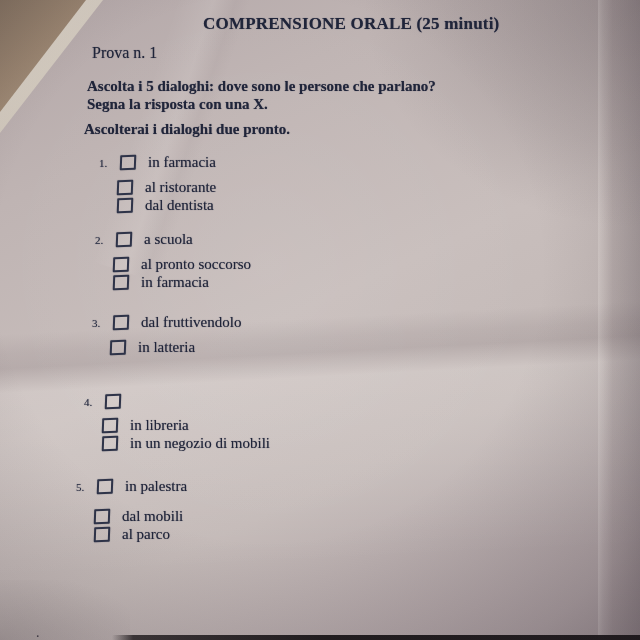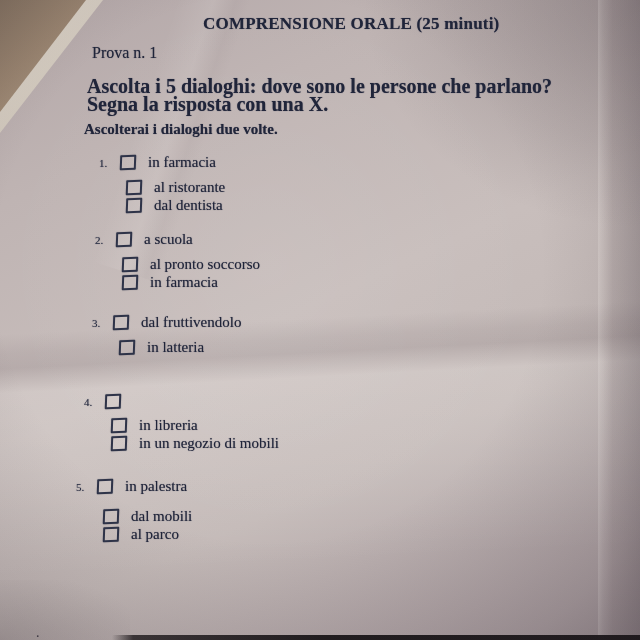--- a/index.html
+++ b/index.html
@@ -32,31 +32,31 @@
   .table-edge{position:absolute;bottom:0;left:112px;right:0;height:5px;pointer-events:none;
     background:linear-gradient(90deg,rgba(22,18,20,0) 0%,rgba(22,18,20,0.8) 4%,rgba(16,13,15,0.92) 40%,rgba(14,11,13,0.95) 100%);}
   .bl-shade{position:absolute;left:0;bottom:0;width:130px;height:60px;pointer-events:none;
     background:radial-gradient(ellipse at 0% 100%,rgba(96,86,90,0.25) 0%,rgba(96,86,90,0.08) 55%,rgba(0,0,0,0) 80%);}
   .stray-dot{position:absolute;left:36px;top:625px;font-size:14px;color:#3c3640;}
 
   
   .ink{text-shadow:0 0 1px rgba(32,37,58,0.55);}
   .title{position:absolute;left:203px;top:14px;font-size:17px;font-weight:bold;letter-spacing:0.2px;white-space:nowrap;}
   .prova{position:absolute;left:92px;top:44px;font-size:16px;font-weight:normal;}
-  .instr{position:absolute;left:87px;top:78px;font-size:20px;font-weight:bold;line-height:17.5px;white-space:nowrap;}
+  .instr{position:absolute;left:87px;top:78px;font-size:15px;font-weight:bold;line-height:17.5px;white-space:nowrap;}
   .note{position:absolute;left:84px;top:121px;font-size:15px;font-weight:bold;white-space:nowrap;}
 
   .q{position:absolute;}
   .row{display:flex;align-items:center;white-space:nowrap;}
   .q-num{display:inline-block;width:21px;font-size:11px;color:#2a2f44;}
   .cbx{display:inline-block;width:12px;height:11px;border:2px solid #2e3348;border-radius:1px;
     margin-right:12px;flex:0 0 auto;background:rgba(255,255,255,0.05);
     transform:skewX(-4deg) rotate(-2deg);box-shadow:0 0 1px rgba(46,51,72,0.5);}
   .opt-label{font-size:15px;}
-  .opts{margin-top:9px;margin-left:27px;}
+  .opts{margin-top:9px;margin-left:18px;}
   .opts .row{margin-top:2px;line-height:15.5px;}
   .q1{top:154px;left:99px;}
   .q2{top:231px;left:95px;}
   .q3{top:314px;left:92px;}
   .q4{top:394px;left:84px;}
   .q5{top:478px;left:76px;}
   .q5 .opts{margin-top:14px;}
 
   .footer{position:absolute;left:378px;top:612px;font-size:17px;white-space:nowrap;color:#262b40;}
   .footer .dots{letter-spacing:0.5px;}
@@ -76,21 +76,21 @@
   <div class="table-edge"></div>
   <div class="vignette"></div>
   <span class="stray-dot">.</span>
 
   <div class="title ink">COMPRENSIONE ORALE (25 minuti)</div>
   <div class="prova ink">Prova n. 1</div>
   <div class="instr ink">
     <div>Ascolta i 5 dialoghi: dove sono le persone che parlano?</div>
     <div>Segna la risposta con una X.</div>
   </div>
-  <div class="note ink">Ascolterai i dialoghi due volte.</div>
+  <div class="note ink">Ascolterai i dialoghi due pronto.</div>
 
   <div class="q q1">
     <div class="row">
       <span class="q-num ink">1.</span>
       <span class="cbx"></span>
       <span class="opt-label ink">in farmacia</span>
     </div>
     <div class="opts">
       <div class="row">
         <span class="cbx"></span>

